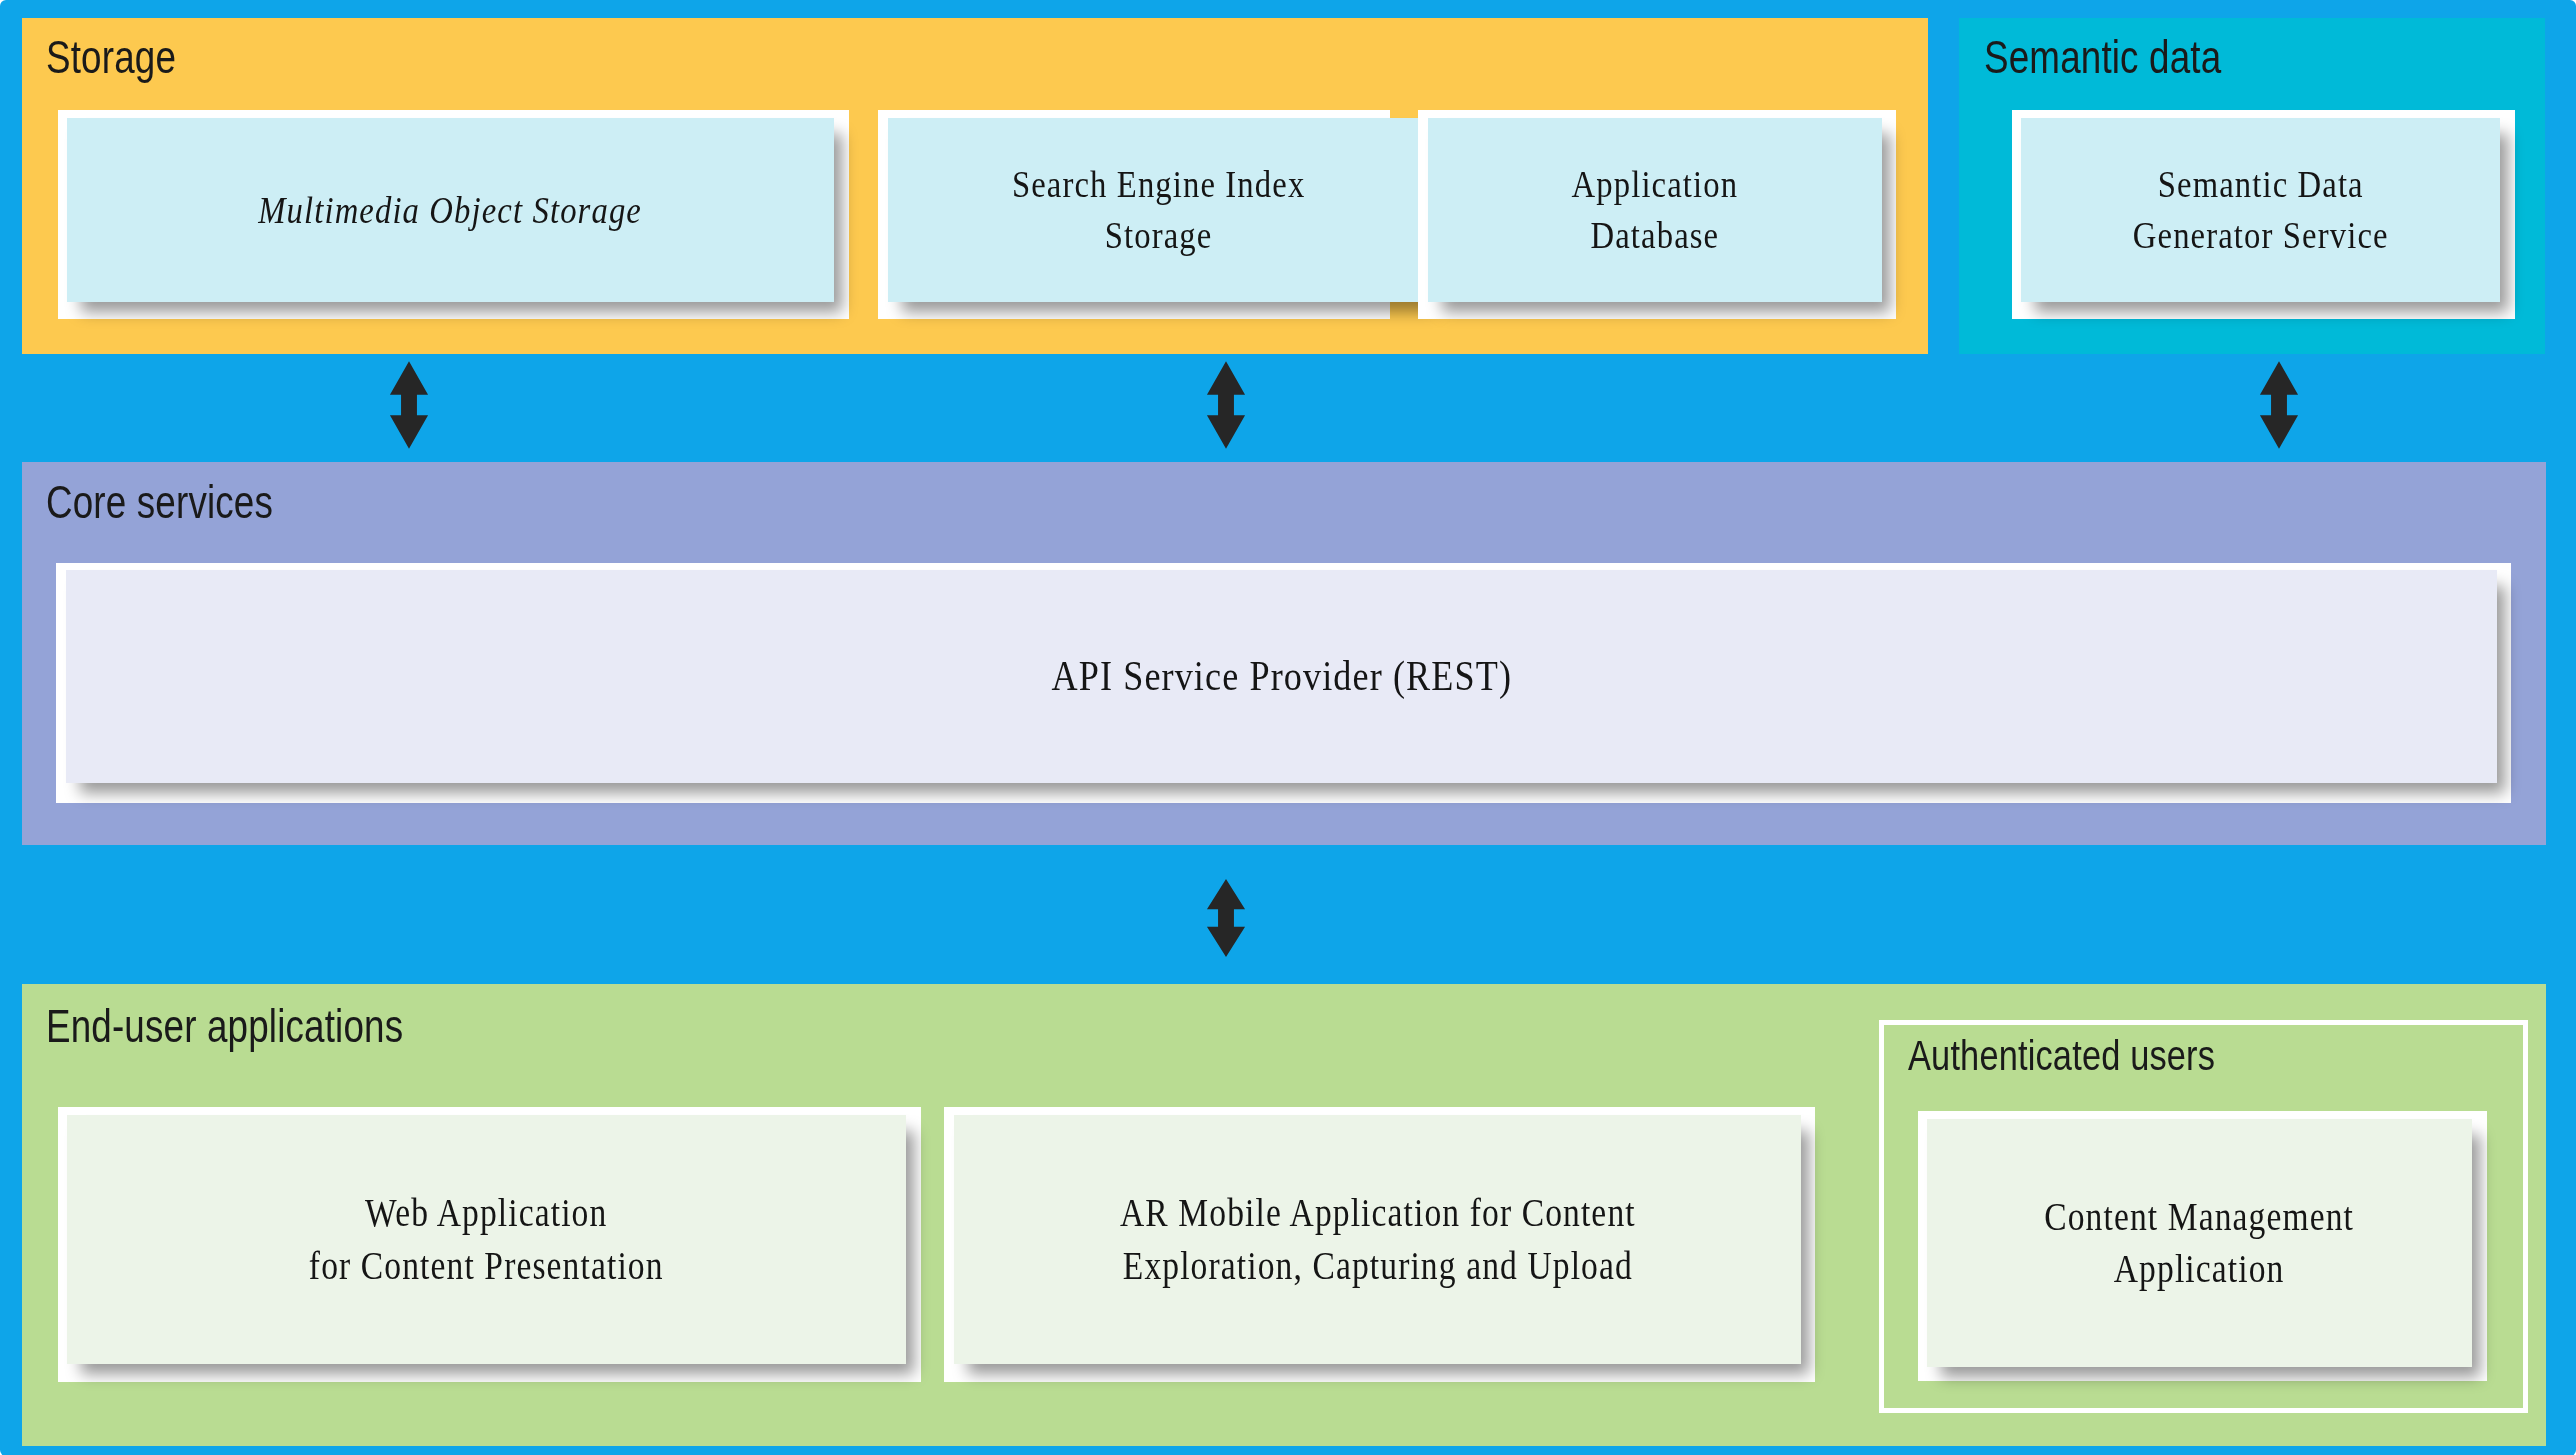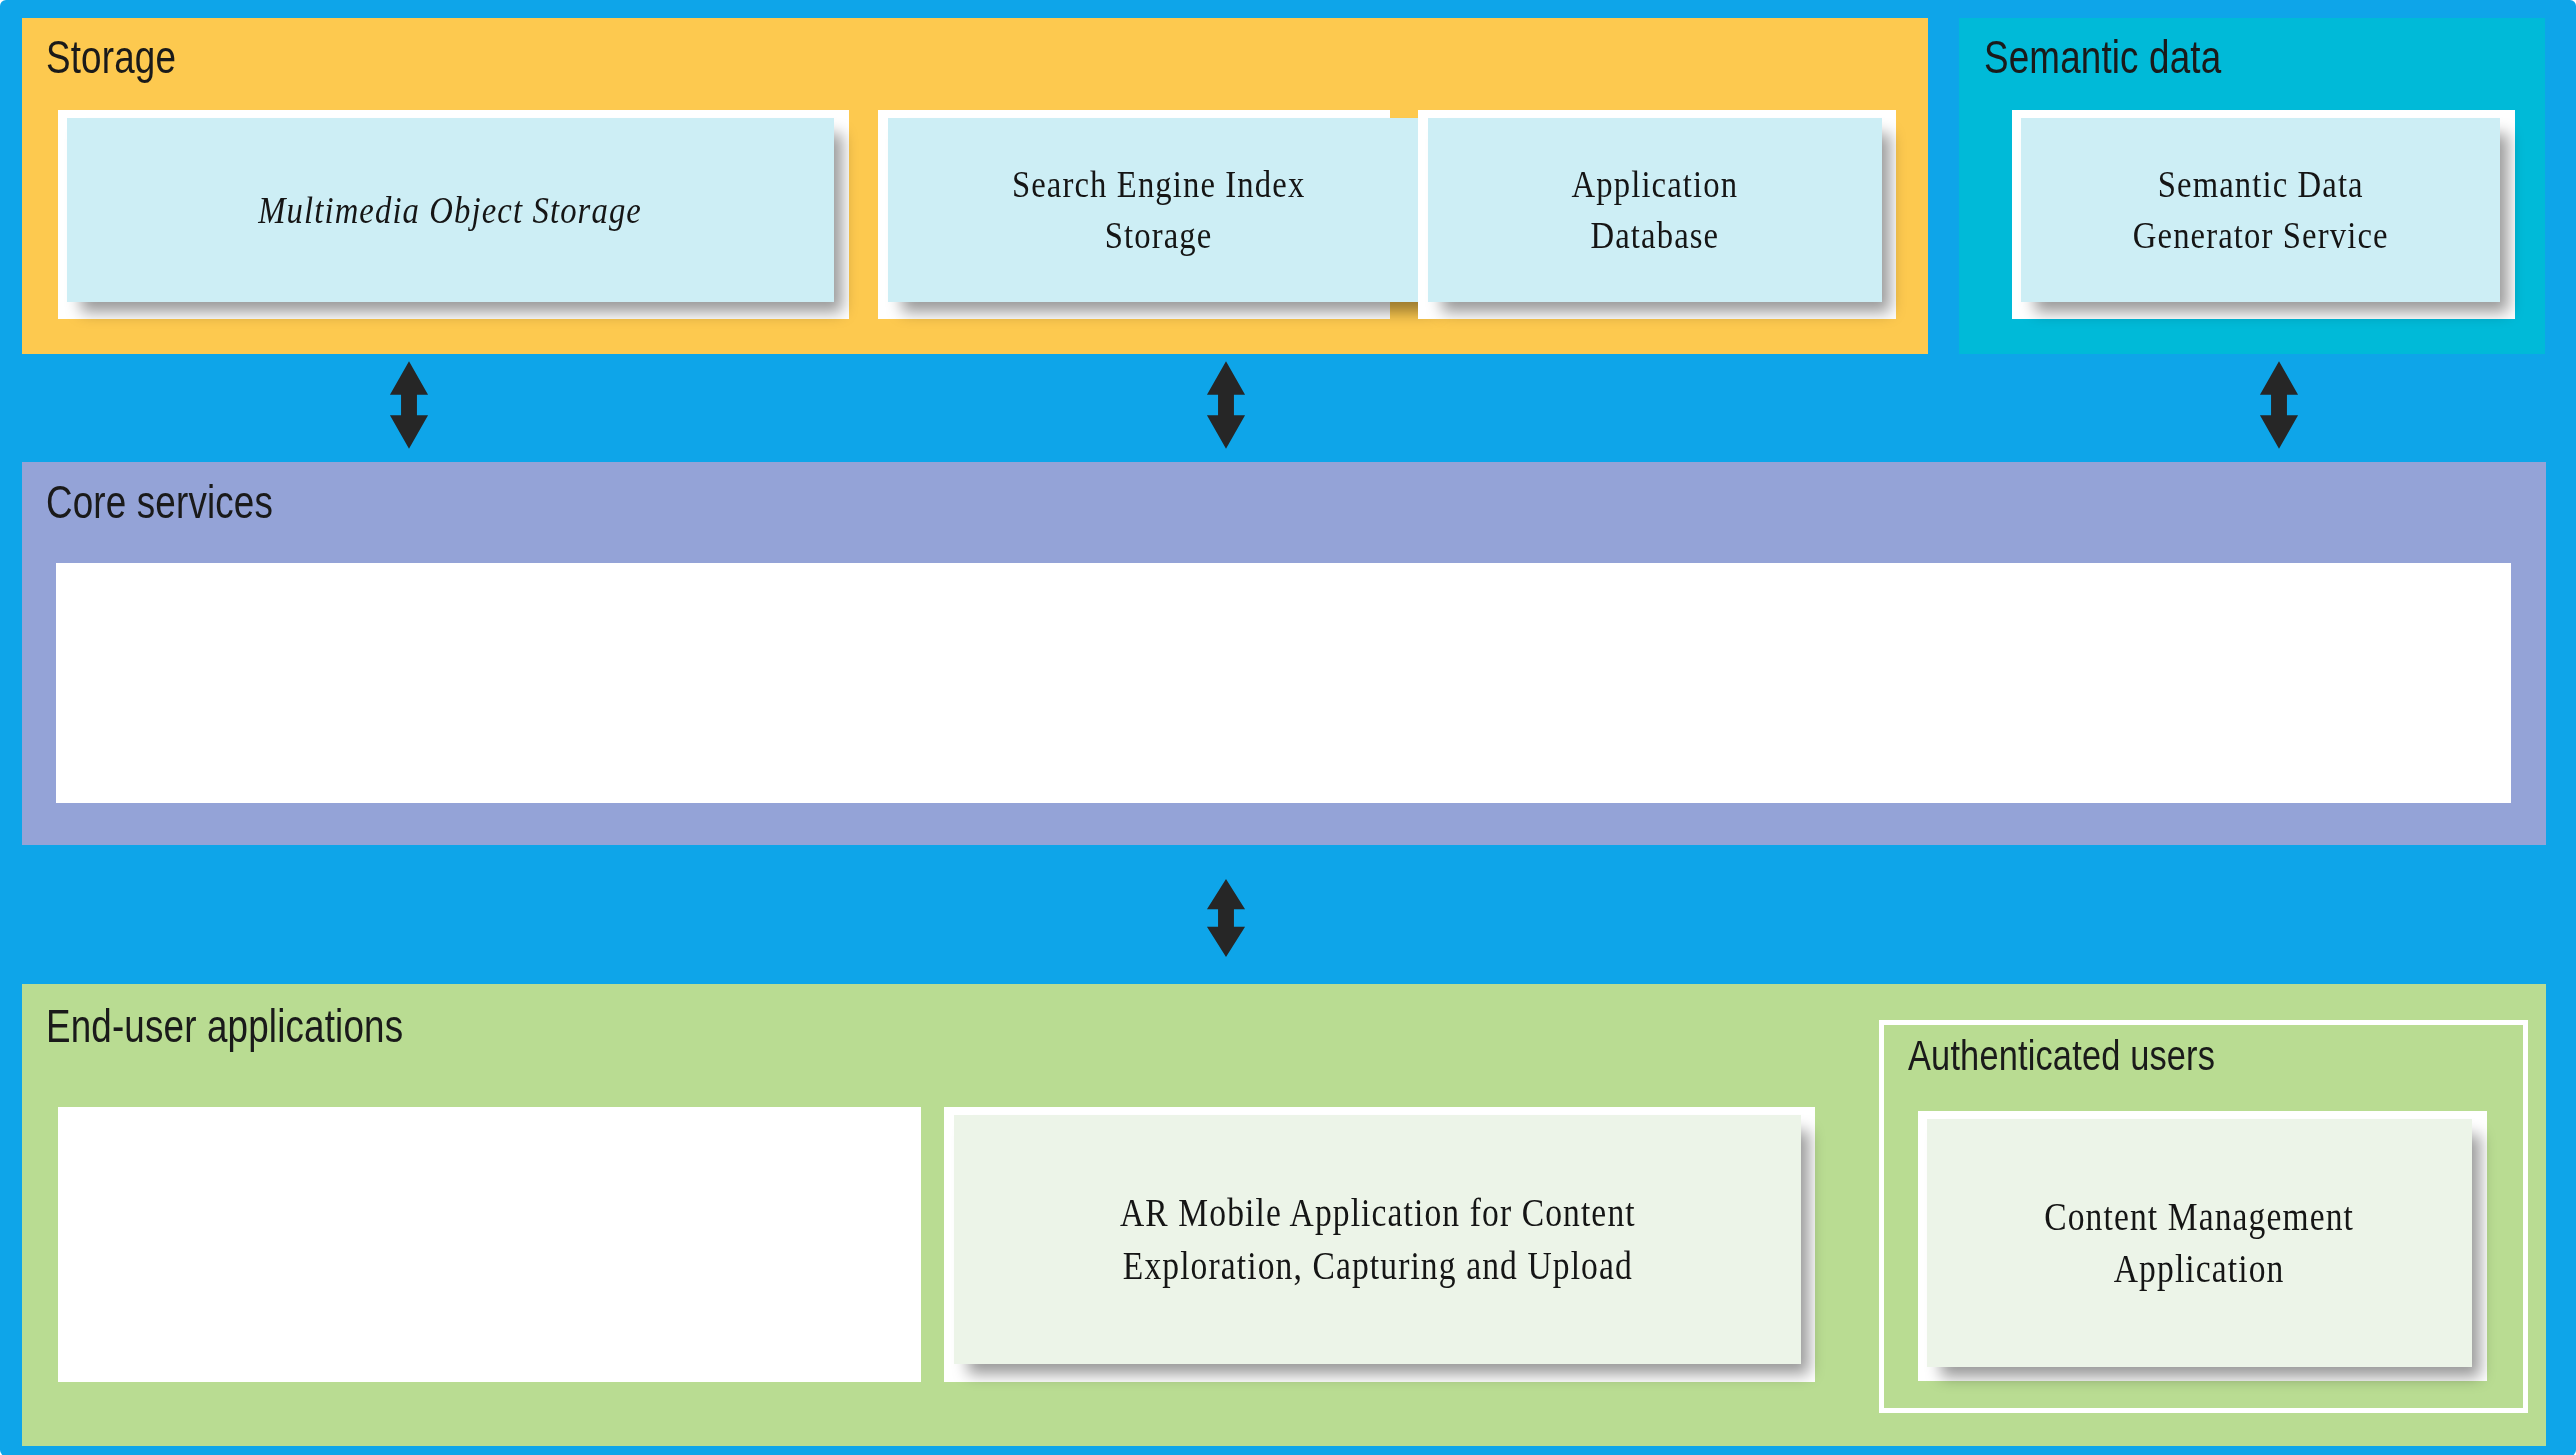--- a/index.html
+++ b/index.html
@@ -125,30 +125,37 @@
 
   <svg class="arrow" style="left:2252px; top:361px;" width="54" height="88" viewBox="0 0 68 110">
     <path d="M34 0 L58 42 L44 42 L44 68 L58 68 L34 110 L10 68 L24 68 L24 42 L10 42 Z" fill="#262626"></path>
   </svg>
 
   <div class="zone" style="left:21.6px; top:462px; width:2524px; height:383px; background:#94A3D7;">
   </div>
   <div class="zone-label" style="left:46px; top:475px; font-size:46px;">Core services</div>
 
   <div class="frame" style="left:56px; top:563px; width:2455px; height:240px;"></div>
+  <div class="node tint-lav" style="left:66px; top:570px; width:2431px; height:213px;">
+    <span class="node-label" style="font-size:42px;">API Service Provider (REST)</span>
+  </div>
 
   <svg class="arrow" style="left:1199px; top:879px;" width="54" height="78" viewBox="0 0 68 98">
     <path d="M34 0 L58 38 L44 38 L44 60 L58 60 L34 98 L10 60 L24 60 L24 38 L10 38 Z" fill="#262626"></path>
   </svg>
 
   <div class="zone" style="left:21.6px; top:984px; width:2524px; height:462px; background:#B9DC92;">
   </div>
   <div class="zone-label" style="left:46px; top:999px; font-size:46px;">End-user applications</div>
 
   <div class="frame" style="left:58px; top:1107px; width:863px; height:275px;"></div>
+  <div class="node tint-green" style="left:67px; top:1115px; width:839px; height:249px;">
+    <span class="node-label" style="font-size:39px;">Web Application
+for Content Presentation</span>
+  </div>
 
   <div class="frame" style="left:944px; top:1107px; width:871px; height:275px;"></div>
   <div class="node tint-green" style="left:954px; top:1115px; width:847px; height:249px;align-items:center;">
     <span class="node-label" style="font-size:39px;">AR Mobile Application for Content
 Exploration, Capturing and Upload</span>
   </div>
 
   <div class="subzone" style="left:1879px; top:1020px; width:649px; height:393px;"></div>
   <div class="zone-label" style="left:1908px; top:1031px; font-size:43px;">Authenticated users</div>
 

